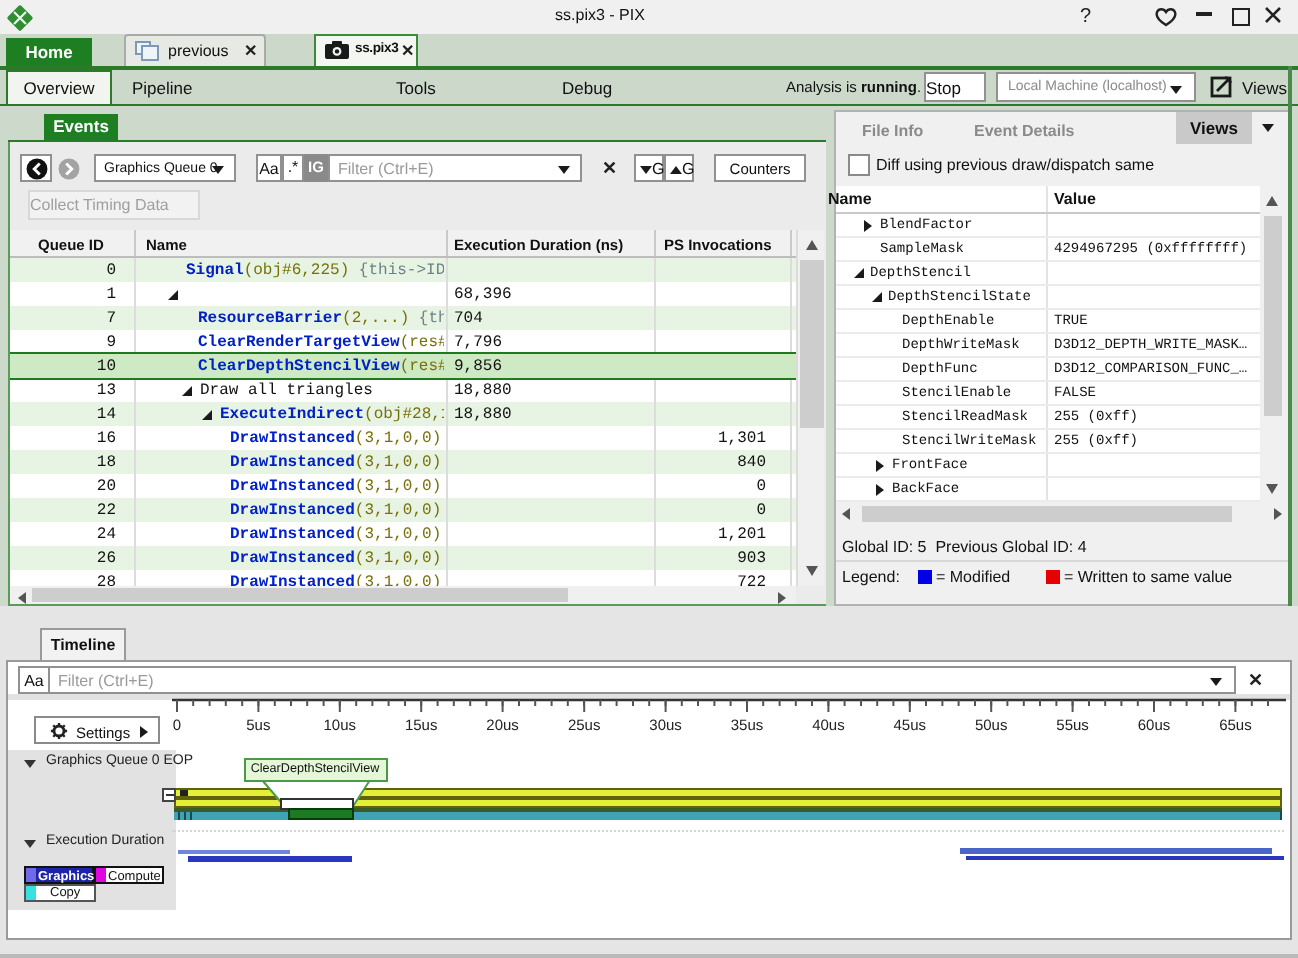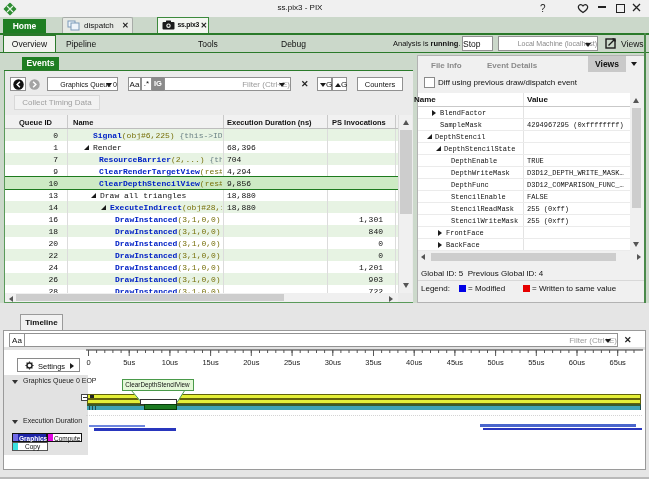--- a/index.html
+++ b/index.html
@@ -1,20 +1,20 @@
 <!DOCTYPE html>
 <html><head><meta charset="utf-8"><style>
 html,body{margin:0;padding:0;}
 body{width:649px;height:479px;position:relative;overflow:hidden;
  font-family:"Liberation Sans",sans-serif;background:#efefef;}
 .abs{position:absolute;}
 .tri-r{width:0;height:0;border-style:solid;border-width:3.5px 0 3.5px 5px;border-color:transparent transparent transparent #1a1a1a;}
 .tri-dr{width:0;height:0;border-style:solid;border-width:0 0 6px 6px;border-color:transparent transparent #1a1a1a transparent;}
 .tri-d{width:0;height:0;border-style:solid;border-width:5px 3.5px 0 3.5px;border-color:#1a1a1a transparent transparent transparent;}
-.btn{background:#fff;border:1px solid #919191;box-sizing:border-box;text-align:right;}
+.btn{background:#fff;border:1px solid #919191;box-sizing:border-box;}
 </style></head>
 <body>
 
 <div class="abs" style="left:0;top:0;width:649px;height:17px;background:#f0f0f0;"></div>
 <svg class="abs" style="left:3px;top:2px;" width="14" height="14" viewBox="0 0 16 16">
  <rect x="2.6" y="2.6" width="10.8" height="10.8" rx="1" fill="#2f8d33" transform="rotate(45 8 8)"></rect>
  <path d="M4.6 4.6 L11.4 11.4 M11.4 4.6 L4.6 11.4" stroke="#e8f4e8" stroke-width="1.3" fill="none"></path>
 </svg>
 <div class="abs" style="left:240px;top:3px;width:120px;text-align:center;font-size:8px;color:#111;">ss.pix3 - PIX</div>
 <div class="abs" style="left:540px;top:3px;font-size:10px;color:#222;">?</div>
@@ -27,21 +27,21 @@
     <path d="M1 1 L8 8 M8 1 L1 8" stroke="#222" stroke-width="1.3"></path>
   </svg>
 
 <div class="abs" style="left:0;top:17px;width:649px;height:16px;background:#cbd8ca;"></div>
 <div class="abs" style="left:3px;top:19px;width:43px;height:14px;background:#1e7e22;color:#fff;font-weight:bold;font-size:8.5px;text-align:center;line-height:14px;">Home</div>
 <div class="abs" style="left:62px;top:17px;width:71px;height:16px;background:#e6e9e4;border:1px solid #a8aca8;border-bottom:none;border-radius:2px 2px 0 0;box-sizing:border-box;"></div>
 <svg class="abs" style="left:67px;top:20px;" width="13" height="11" viewBox="0 0 13 11">
  <rect x="1" y="1" width="7" height="6" fill="#eef4fa" stroke="#7a9ab8" stroke-width="1"></rect>
  <rect x="4" y="3" width="8" height="7" fill="#eef4fa" stroke="#7a9ab8" stroke-width="1"></rect>
 </svg>
-<div class="abs" style="left:84px;top:21px;font-size:8px;color:#111;">dispatch</div>
+<div class="abs" style="left:84px;top:21px;font-size:8px;color:#111;">previous</div>
 <div class="abs" style="left:122px;top:21px;font-size:8px;font-weight:bold;color:#222;">✕</div>
 <div class="abs" style="left:157px;top:17px;width:52px;height:17px;background:#f3f6f1;border:1px solid #3c8a3c;border-bottom:none;box-sizing:border-box;"></div>
 <svg class="abs" style="left:162px;top:20px;" width="13" height="10" viewBox="0 0 13 10">
  <rect x="0.5" y="2" width="12" height="7.5" rx="1" fill="#1a1a1a"></rect>
  <rect x="4" y="0.5" width="5" height="2.5" rx="0.5" fill="#1a1a1a"></rect>
  <circle cx="6.5" cy="5.7" r="2.2" fill="#f3f6f1"></circle>
  <circle cx="6.5" cy="5.7" r="1.1" fill="#1a1a1a"></circle>
 </svg>
 <div class="abs" style="left:177.5px;top:21px;font-size:6.8px;letter-spacing:-0.2px;font-weight:bold;color:#111;">ss.pix3</div>
 <div class="abs" style="left:200.5px;top:21px;font-size:8px;font-weight:bold;color:#222;">✕</div>
@@ -87,21 +87,21 @@
 <div class="abs btn" style="left:317px;top:77px;width:15px;height:14px;">
     <span class="tri-d abs" style="left:2px;top:5px;border-width:4px 3px 0 3px;"></span>
     <span class="abs" style="left:8px;top:0px;font-size:8px;color:#111;line-height:13px;">G</span>
   </div>
 <div class="abs btn" style="left:332px;top:77px;width:15px;height:14px;">
     <span class="abs tri-d" style="left:2px;top:5px;border-width:0 3px 4px 3px;border-color:transparent transparent #1a1a1a transparent;"></span>
     <span class="abs" style="left:8px;top:0px;font-size:8px;color:#111;line-height:13px;">G</span>
   </div>
 <div class="abs btn" style="left:357px;top:77px;width:46px;height:14px;font-size:7.5px;color:#111;text-align:center;line-height:13px;">Counters</div>
 
-<div class="abs" style="left:14px;top:95px;width:86px;height:15px;background:#f2f2f2;border:1px solid #d8d8d8;box-sizing:border-box;font-size:8px;color:#9f9f9f;text-align:center;line-height:14px;">Collect Timing Data</div>
+<div class="abs" style="left:14px;top:95px;width:86px;height:15px;background:#f2f2f2;border:1px solid #d8d8d8;box-sizing:border-box;font-size:8px;color:#9f9f9f;text-align:left;line-height:14px;">Collect Timing Data</div>
 
 <style>
 #tbl{position:absolute;left:5px;top:115px;width:393px;height:178px;background:#86efac;}
 .hrow{position:absolute;left:0;top:0;width:393px;height:14px;background:#f1f1f1;border-bottom:1px solid #bdbdbd;box-sizing:border-box;}
 .hrow span{position:absolute;top:2.5px;font-size:7.5px;font-weight:bold;color:#111;}
 .r{position:absolute;left:0;width:393px;height:12px;}
 .rg{background:#e7f3e3;}
 .rw{background:#fff;}
 .cl{position:absolute;top:0;width:1px;height:100%;background:#dcdcdc;}
 .qid{position:absolute;left:0;width:53px;text-align:right;font-size:8px;color:#111;top:1.5px;font-family:"Liberation Mono",monospace;}
@@ -132,23 +132,20 @@
         <span class="nm" style="left:88px;"><span class="fn">Signal</span><span class="ar">(obj#6,225)</span><span class="gr"> {this-&gt;ID3C</span></span>
       </span>
       <div class="cl cl1"></div>
       <div class="cl cl2"></div>
       <div class="cl cl3"></div>
       <div class="cl cl4"></div>
     </div>
  <div class="r rw vln" style="top:26px;">
       <span class="qid">1</span>
       <span class="tre" style="left:79px;"></span>
-      <span class="nmclip">
-        <span class="nm" style="left:88px;color:#111;">Render</span>
-      </span>
       <span class="dur">68,396</span>
       <div class="cl cl1"></div>
       <div class="cl cl2"></div>
       <div class="cl cl3"></div>
       <div class="cl cl4"></div>
     </div>
  <div class="r rg vln" style="top:38px;">
       <span class="qid">7</span>
       <span class="nmclip">
         <span class="nm" style="left:94px;"><span class="fn">ResourceBarrier</span><span class="ar">(2,...)</span><span class="gr"> {thi</span></span>
@@ -157,21 +154,21 @@
       <div class="cl cl1"></div>
       <div class="cl cl2"></div>
       <div class="cl cl3"></div>
       <div class="cl cl4"></div>
     </div>
  <div class="r rw vln" style="top:50px;">
       <span class="qid">9</span>
       <span class="nmclip">
         <span class="nm" style="left:94px;"><span class="fn">ClearRenderTargetView</span><span class="ar">(res#4,</span></span>
       </span>
-      <span class="dur">4,294</span>
+      <span class="dur">7,796</span>
       <div class="cl cl1"></div>
       <div class="cl cl2"></div>
       <div class="cl cl3"></div>
       <div class="cl cl4"></div>
     </div>
  <div class="r vln" style="top:61px;background:#cdeac4;border-top:1.5px solid #1d7a1d;border-bottom:1.5px solid #1d7a1d;height:14px;box-sizing:border-box;z-index:2;">
       <span class="qid">10</span>
       <span class="nmclip">
         <span class="nm" style="left:94px;"><span class="fn">ClearDepthStencilView</span><span class="ar">(res#2,</span></span>
       </span>
@@ -293,21 +290,21 @@
 <div class="sbarr" style="left:9px;top:295.5px;border-width:3px 4px 3px 0;border-color:transparent #555 transparent transparent;"></div>
 <div class="sbth" style="left:16px;top:294px;width:268px;height:7px;"></div>
 <div class="sbarr" style="left:389px;top:295.5px;border-width:3px 0 3px 4px;border-color:transparent transparent transparent #555;"></div>
 
 <div class="abs" style="left:417px;top:55px;width:229px;height:248px;background:#f0f0f0;border:1px solid #b2b2b2;box-sizing:border-box;"></div>
 <div class="abs" style="left:431px;top:61px;font-size:8px;font-weight:bold;color:#8a8a8a;">File Info</div>
 <div class="abs" style="left:487px;top:61px;font-size:8px;font-weight:bold;color:#8a8a8a;">Event Details</div>
 <div class="abs" style="left:588px;top:56px;width:38px;height:16px;background:#c9c9c9;font-size:8.5px;font-weight:bold;color:#111;text-align:center;line-height:16px;">Views</div>
 <div class="tri-d abs" style="left:631px;top:62px;border-width:4px 3.5px 0 3.5px;"></div>
 <div class="abs" style="left:424px;top:77px;width:9px;height:9px;background:#fff;border:1px solid #8a8a8a;"></div>
-<div class="abs" style="left:438px;top:78px;font-size:8px;color:#111;">Diff using previous draw/dispatch event</div>
+<div class="abs" style="left:438px;top:78px;font-size:8px;color:#111;">Diff using previous draw/dispatch same</div>
 <style>
 #st{position:absolute;left:418px;top:93px;width:213px;height:169px;background:#fff;font-family:"Liberation Mono",monospace;}
 #st .sr{position:absolute;left:0;width:213px;height:12px;border-bottom:1px solid #ebebeb;box-sizing:border-box;}
 #st .sn{position:absolute;top:2px;font-size:7px;color:#111;white-space:pre;}
 #st .sv{position:absolute;left:109px;top:2px;font-size:7px;color:#111;white-space:pre;}
 #st .scl{position:absolute;left:105px;top:0;width:1px;height:100%;background:#e3e3e3;}
 #st .st3{position:absolute;top:3px;}
 </style>
 <div id="st">
  <div class="sr" style="top:0;height:14px;background:#fff;border-bottom:1px solid #c9c9c9;">

